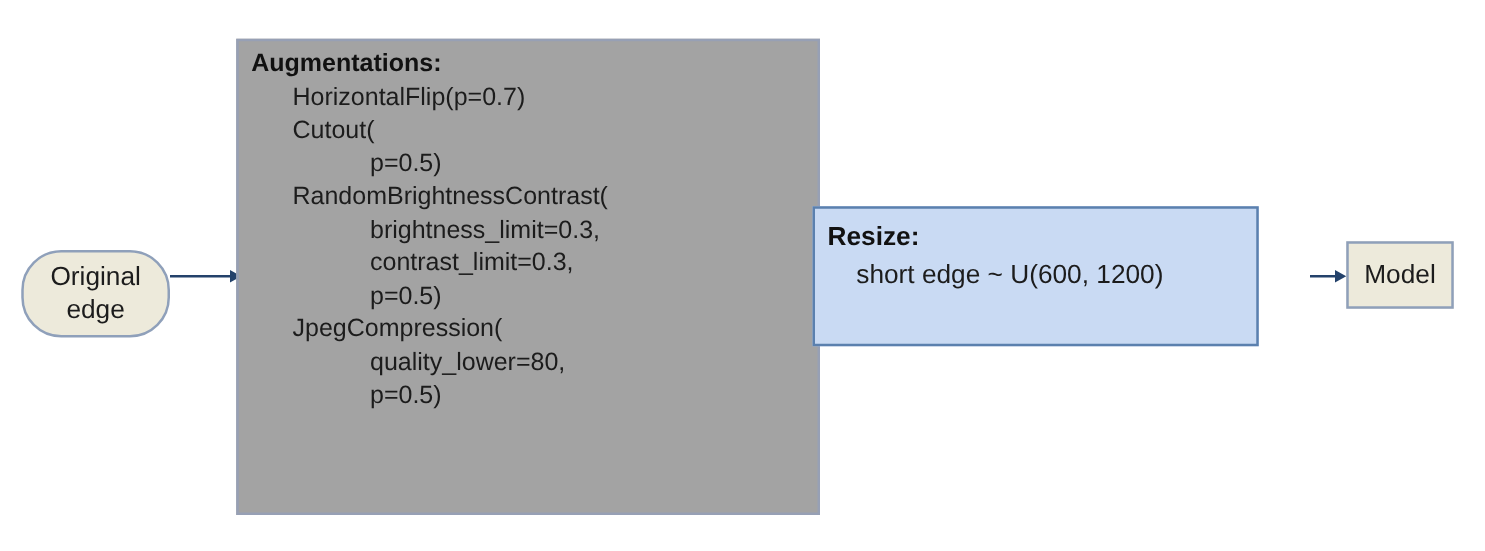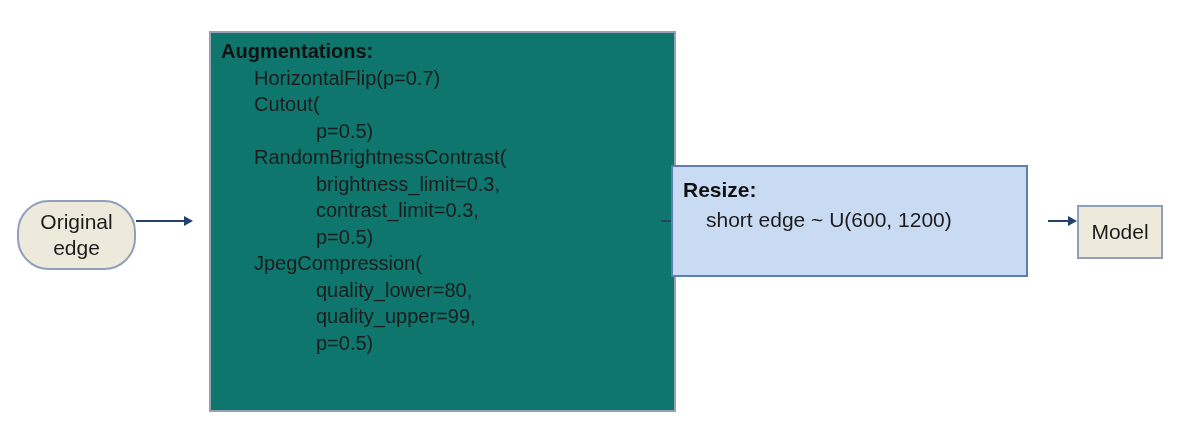--- a/index.html
+++ b/index.html
@@ -18,30 +18,30 @@
   }
   .node.beige{
     background:#edeadb;
     border-color:#8fa0ba;
     display:flex;flex-direction:column;
     align-items:center;justify-content:center;
     text-align:center;
     font-size:21px;line-height:26px;
   }
   .node-original{left:17px;top:200px;width:119px;height:70px;border-radius:32px;}
-  .node-model{left:1077px;top:205px;width:86px;height:54px;}
+  .node-model{left:1077px;top:193px;width:86px;height:54px;}
   .node-aug{
-    left:209px;top:31px;width:467px;height:381px;
-    background:#0f766e;
+    left:189px;top:31px;width:467px;height:381px;
+    background:#a3a3a3;
     border-color:#97a0b5;
     padding:5px 10px;
     font-size:20px;line-height:26.5px;
   }
   .node-resize{
-    left:671px;top:165px;width:357px;height:112px;
+    left:650px;top:165px;width:357px;height:112px;
     background:#c9daf3;
     border-color:#5b80ae;
     padding:8px 10px;
     font-size:21px;line-height:30px;
   }
   .box-title{font-weight:bold;color:#111;white-space:pre;}
   .code-line{white-space:pre;}
   .indent-0{margin-left:0;}
   .node-aug .indent-1{margin-left:33px;}
   .node-aug .indent-2{margin-left:95px;}
@@ -84,21 +84,20 @@
 
     <div class="code-line indent-1">HorizontalFlip(p=0.7)</div>
         <div class="code-line indent-1">Cutout(</div>
         <div class="code-line indent-2">p=0.5)</div>
         <div class="code-line indent-1">RandomBrightnessContrast(</div>
         <div class="code-line indent-2">brightness_limit=0.3,</div>
         <div class="code-line indent-2">contrast_limit=0.3,</div>
         <div class="code-line indent-2">p=0.5)</div>
         <div class="code-line indent-1">JpegCompression(</div>
         <div class="code-line indent-2">quality_lower=80,</div>
-        <div class="code-line indent-2">quality_upper=99,</div>
         <div class="code-line indent-2">p=0.5)</div>
       </div>
   </div>
 
   <div class="arrow arrow-2">
     <div class="shaft"></div>
     <div class="head"></div>
   </div>
 
   <div class="node node-resize">

